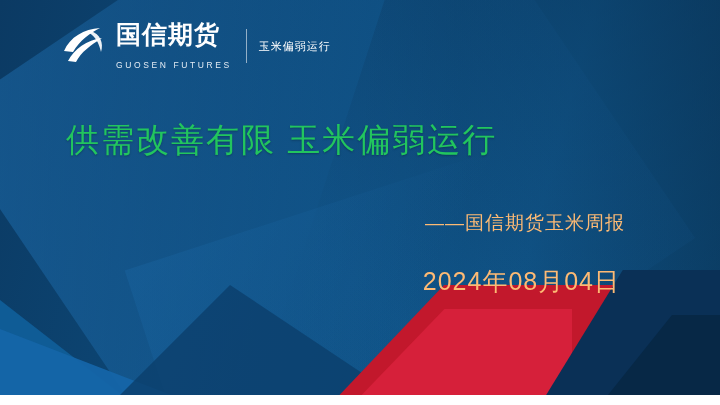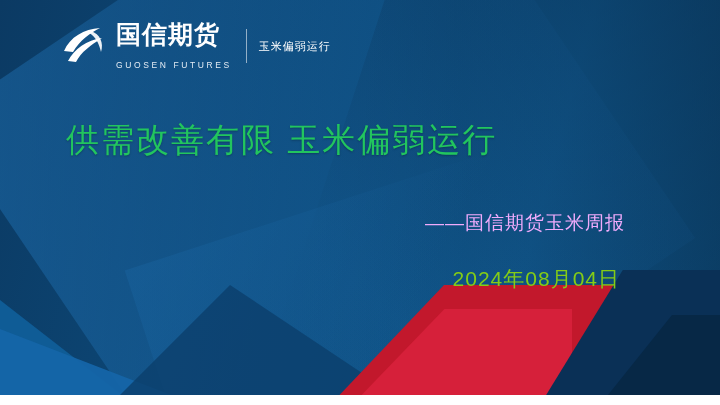--- a/index.html
+++ b/index.html
@@ -178,30 +178,30 @@
     top: 118px;
     color: #22c55e;
     font-size: 33px;
     letter-spacing: 2px;
     text-shadow: 0 1px 2px rgba(0,0,0,0.25);
   }
   .subtitle {
     position: absolute;
     right: 95px;
     top: 210px;
-    color: #f0abfc;
+    color: #fdba74;
     font-size: 19px;
     letter-spacing: 1px;
   }
   .date-line {
     position: absolute;
     right: 100px;
     top: 265px;
-    color: #84cc16;
-    font-size: 21px;
+    color: #fdba74;
+    font-size: 25px;
     letter-spacing: 1px;
   }
 </style>
 </head>
 <body>
 
 <div id="slide">
 
   <div class="bg-base"></div>
   <div class="bg-diag-dark"></div>

